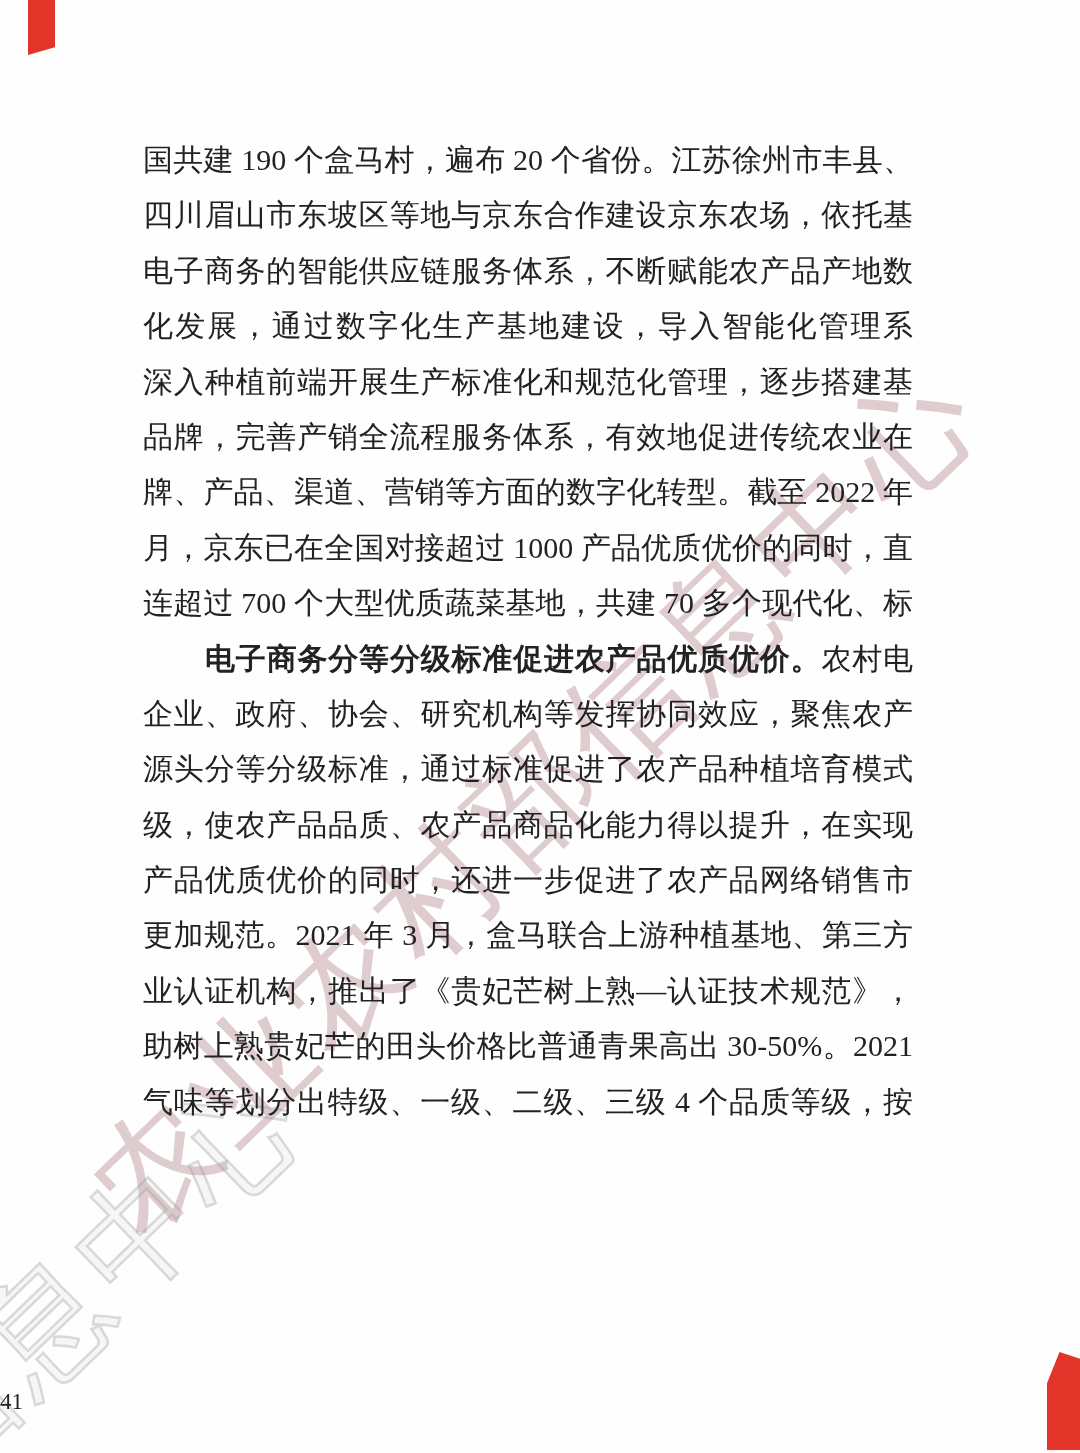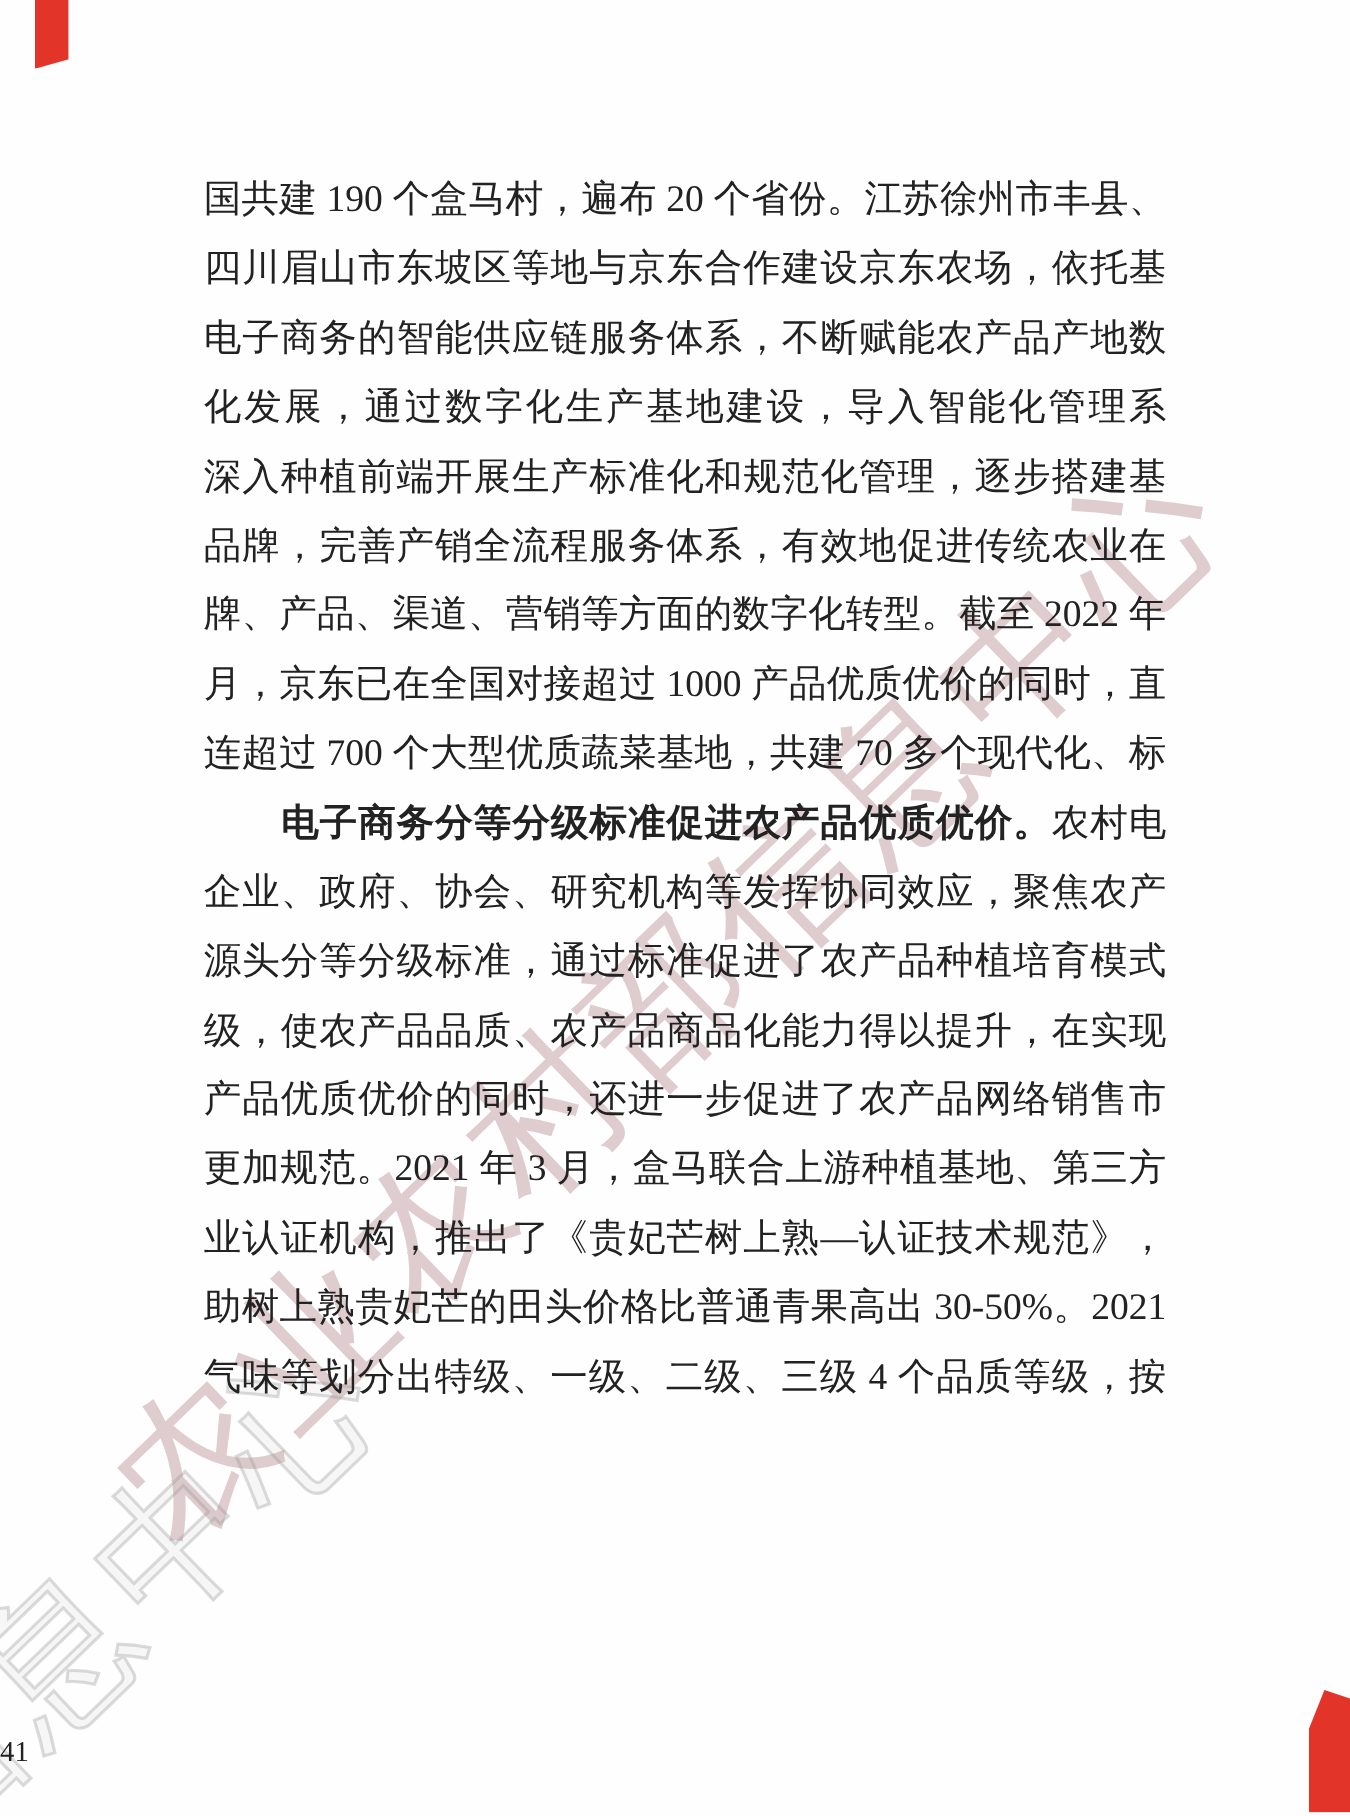--- a/index.html
+++ b/index.html
@@ -21,21 +21,21 @@
     color:rgba(191,150,155,0.48);
   }
   .watermark.outline {
     left:-140px; top:1505px;
     transform:translate(-50%,-50%) rotate(-44deg);
     font-size:124px; letter-spacing:7px;
     color:rgba(180,180,180,0.10);
     -webkit-text-stroke:2.5px rgba(150,150,150,0.33);
   }
   
-  .text-block { position:absolute; left:143px; top:132px; width:770px; z-index:2;margin-left:20px; }
+  .text-block { position:absolute; left:143px; top:132px; width:770px; z-index:2; }
   .line {
     height:55.4px; line-height:55.4px; font-size:30px; color:#222222;
     text-align:justify; text-align-last:justify; text-justify:inter-ideograph;
     overflow:hidden;
   }
   .line.short { text-align-last:left; letter-spacing:1.5px; }
   .line.indent { text-indent:62px; }
   .line .b { font-weight:bold; }
   
   .page-number {

